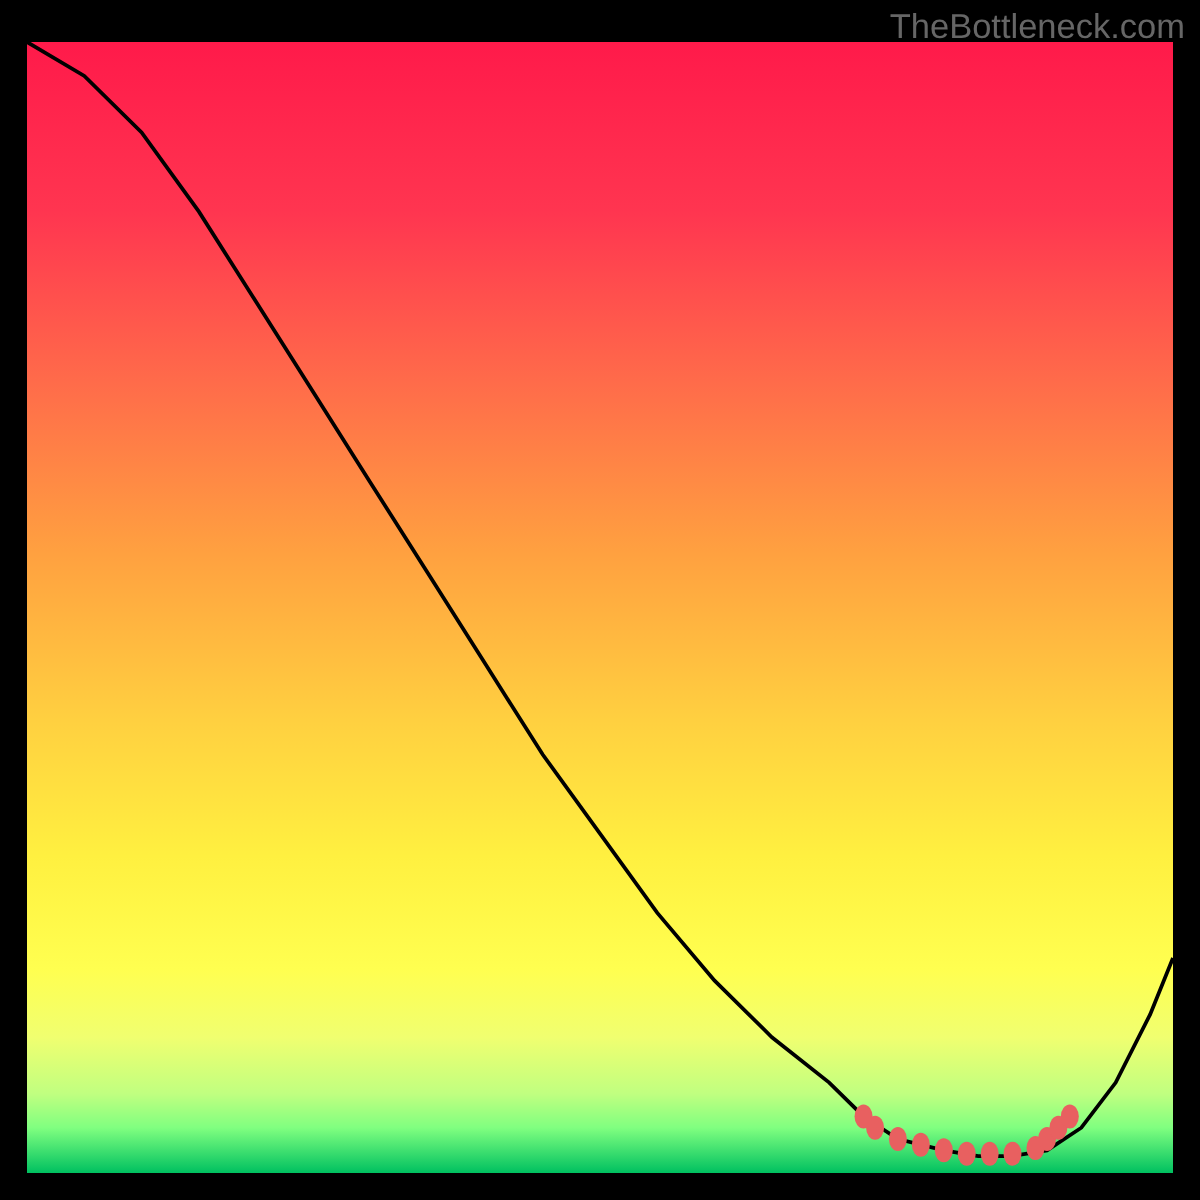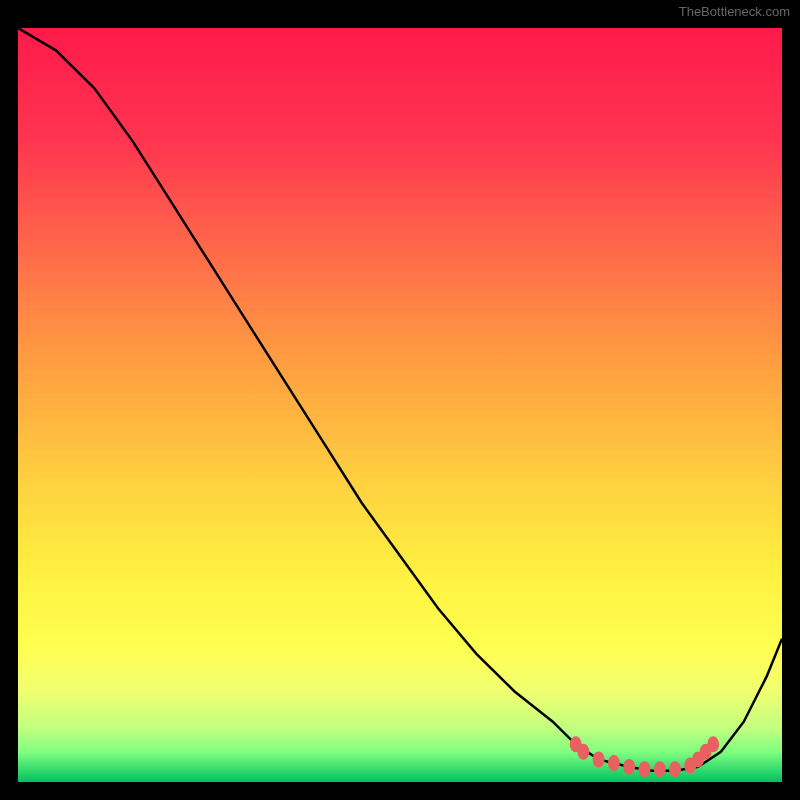--- a/index.html
+++ b/index.html
@@ -8,21 +8,21 @@
     height: 800px;
     background: #000;
     position: relative;
     font-family: Arial, sans-serif;
   }
   .watermark {
     position: absolute;
     top: 4px;
     right: 10px;
     color: #666;
-    font-size: 13px;
+    font-size: 23px;
     font-weight: normal;
     z-index: 10;
   }
   .plot-area {
     position: absolute;
     top: 28px;
     left: 18px;
     width: 764px;
     height: 754px;
   }

